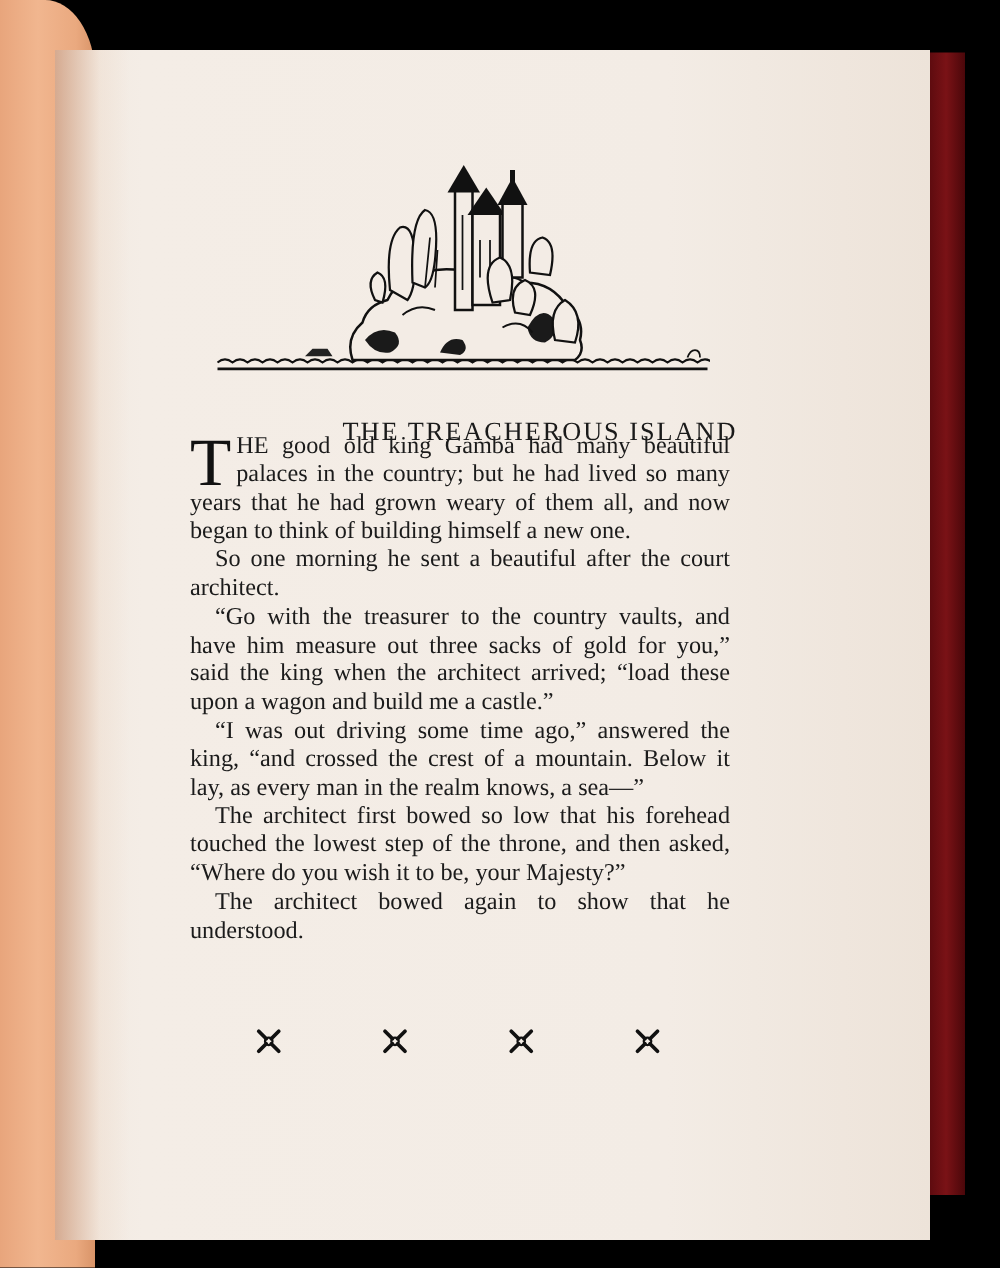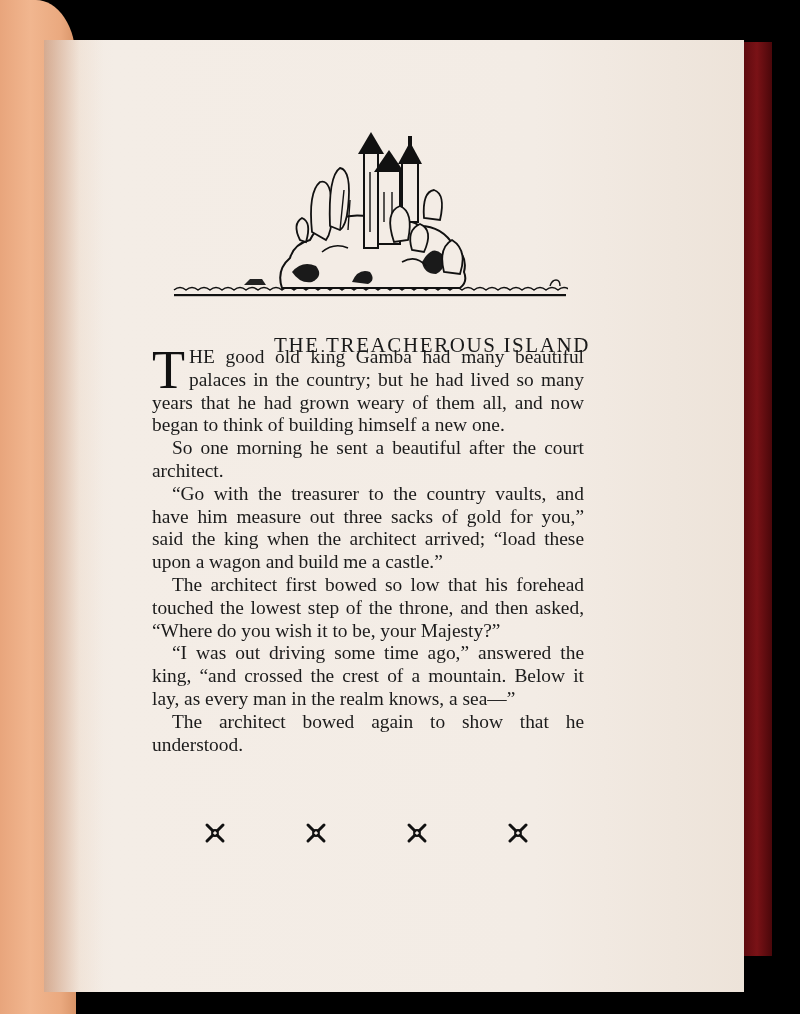--- a/index.html
+++ b/index.html
@@ -58,22 +58,22 @@
   <path d="M272 150 q-6 -24 8 -32 q16 10 8 34z" fill="#f3ece5" stroke="#111" stroke-width="1.8"></path>
   <path d="M378 164 q2 -6 6 -6 q4 0 4 6" fill="none" stroke="#111" stroke-width="1.4"></path>
 </svg>
 
 <div class="title">THE TREACHEROUS ISLAND</div>
 
 <div class="body-text">
   <p class="first"><span class="dropcap">T</span><span>HE good old king Gamba had many beautiful palaces in the country; but he had lived so many years that he had grown weary of them all, and now began to think of building himself a new one.</span></p>
   <p>So one morning he sent a beautiful after the court architect.</p>
   <p>“Go with the treasurer to the country vaults, and have him measure out three sacks of gold for you,” said the king when the architect arrived; “load these upon a wagon and build me a castle.”</p>
+  <p>“I was out driving some time ago,” answered the king, “and crossed the crest of a mountain. Below it lay, as every man in the realm knows, a sea—”</p>
   <p>The architect first bowed so low that his forehead touched the lowest step of the throne, and then asked, “Where do you wish it to be, your Majesty?”</p>
-  <p>“I was out driving some time ago,” answered the king, “and crossed the crest of a mountain. Below it lay, as every man in the realm knows, a sea—”</p>
   <p>The architect bowed again to show that he understood.</p>
 </div>
 
 <div class="ornaments">
   <svg class="orn" style="left:4px" viewBox="0 0 22 22">
       <path d="M3 3 L9 9 M19 3 L13 9 M3 19 L9 13 M19 19 L13 13" stroke="#111" stroke-width="3" stroke-linecap="round"></path>
       <circle cx="11" cy="11" r="3" fill="none" stroke="#111" stroke-width="1.8"></circle>
     </svg>
   <svg class="orn" style="left:105px" viewBox="0 0 22 22">
       <path d="M3 3 L9 9 M19 3 L13 9 M3 19 L9 13 M19 19 L13 13" stroke="#111" stroke-width="3" stroke-linecap="round"></path>

